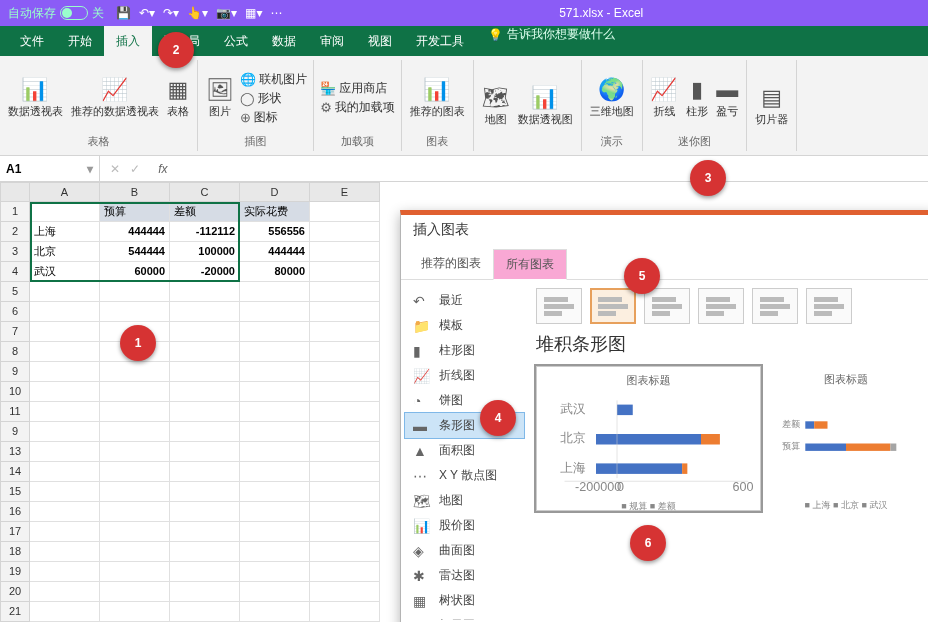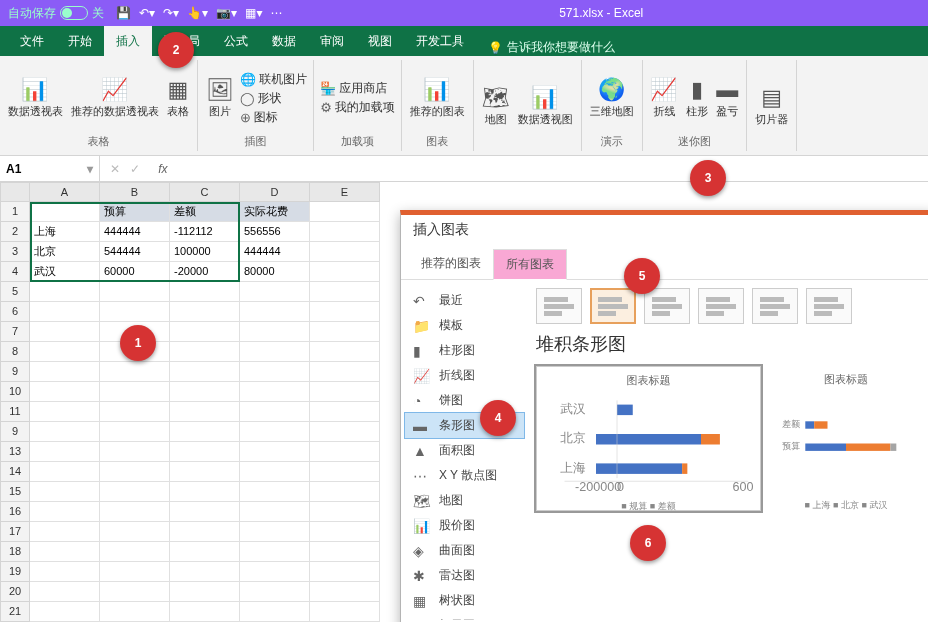--- a/index.html
+++ b/index.html
@@ -6,21 +6,21 @@
 body { background: #fff; width: 928px; height: 622px; overflow: hidden; position: relative; }
 
 .title-bar { background: #8b5cf6; height: 26px; display: flex; align-items: center; color: #dfe; padding: 0 8px; }
 .title-bar .autosave { color: #9fc; display: flex; align-items: center; gap: 4px; }
 .title-bar .autosave .toggle { width: 28px; height: 14px; border: 1px solid #9fc; border-radius: 7px; position: relative; }
 .title-bar .autosave .toggle::after { content: ""; position: absolute; width: 10px; height: 10px; border-radius: 50%; background: #9fc; top: 1px; left: 1px; }
 .title-bar .qat { display: flex; align-items: center; gap: 8px; margin-left: 12px; color: #fff; }
 .title-bar .qat span { cursor: pointer; }
 .title-bar .doc-title { flex: 1; text-align: center; color: #fff; }
 
-.menu-bar { background: #0f7246; height: 30px; display: flex; align-items: flex-end; padding: 0 8px; color: #fff; }
+.menu-bar { background: #0f7246; height: 30px; display: flex; align-items: flex-start; padding: 0 8px; color: #fff; }
 .menu-bar .tab { padding: 0 12px; height: 30px; display: flex; align-items: center; cursor: pointer; }
 .menu-bar .tab.active { background: #f3f3f3; color: #0f7246; }
 .menu-bar .tell-me { margin-left: 12px; color: #dfe; display: flex; align-items: center; gap: 4px; }
 
 .ribbon { background: #f3f3f3; border-bottom: 1px solid #d4d4d4; height: 100px; display: flex; padding: 4px 0; }
 .ribbon-group { border-right: 1px solid #d4d4d4; display: flex; flex-direction: column; justify-content: space-between; padding: 2px 6px; }
 .ribbon-group .items { display: flex; gap: 4px; flex: 1; align-items: center; }
 .ribbon-group .label { text-align: center; font-size: 11px; color: #666; }
 .ribbon-btn { display: flex; flex-direction: column; align-items: center; text-align: center; cursor: pointer; padding: 2px; }
 .ribbon-btn .ico { font-size: 22px; color: #555; }
@@ -39,21 +39,21 @@
 .row-headers { width: 30px; background: #f3f3f3; }
 .corner { height: 20px; background: #e8e8e8; border: 1px solid #d4d4d4; }
 .row-head { height: 20px; border: 1px solid #d4d4d4; border-top: none; text-align: center; font-size: 11px; color: #333; line-height: 18px; }
 .grid { flex: 1; }
 .col-headers { display: flex; height: 20px; }
 .col-head { width: 70px; background: #e8e8e8; border: 1px solid #d4d4d4; border-left: none; text-align: center; font-size: 11px; color: #333; line-height: 18px; }
 .rows { }
 .cell-row { display: flex; height: 20px; }
 .cell { width: 70px; border: 1px solid #e0e0e0; border-left: none; border-top: none; padding: 0 4px; font-size: 11px; line-height: 18px; }
 .cell.hdr { background: #d6dce5; }
-.cell.num { text-align: left; }
+.cell.num { text-align: right; font-weight: bold; }
 .selection { position: absolute; border: 2px solid #0f7246; pointer-events: none; }
 
 .dialog { position: absolute; top: 210px; left: 400px; width: 535px; height: 462px; background: #fff; border: 1px solid #b4b4b4; border-top: 5px solid #e06030; box-shadow: 0 4px 12px rgba(0,0,0,0.3); }
 .dialog-title { padding: 6px 12px; font-size: 14px; color: #333; }
 .dialog-tabs { display: flex; border-bottom: 1px solid #ddd; padding: 0 8px; margin-top: 4px; }
 .dialog-tab { padding: 6px 12px; font-size: 12px; color: #555; cursor: pointer; }
 .dialog-tab.active { border: 1px solid #ddd; border-bottom: 1px solid #fff; margin-bottom: -1px; background: #f9a8d4; }
 .dialog-body { display: flex; height: 340px; }
 .chart-type-list { width: 140px; padding: 8px 4px; overflow-y: auto; }
 .chart-type-item { display: flex; align-items: center; gap: 8px; padding: 4px 8px; cursor: pointer; font-size: 12px; color: #444; }

